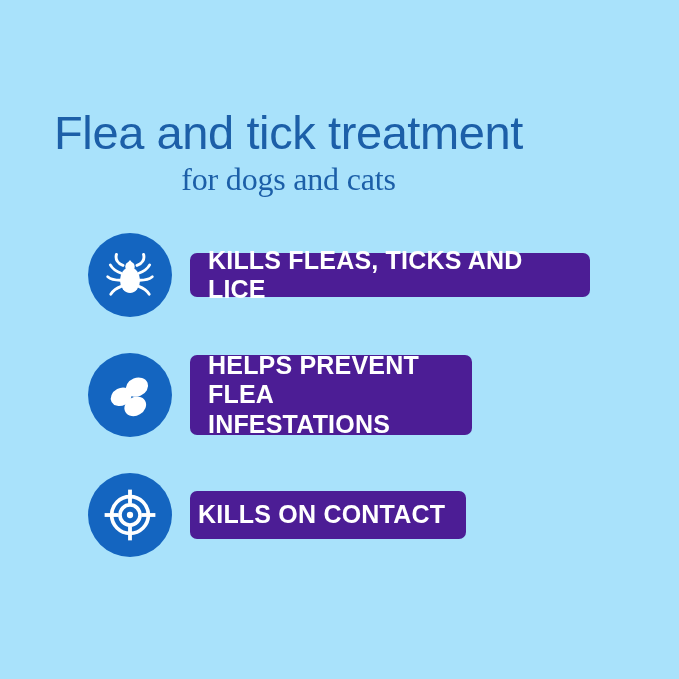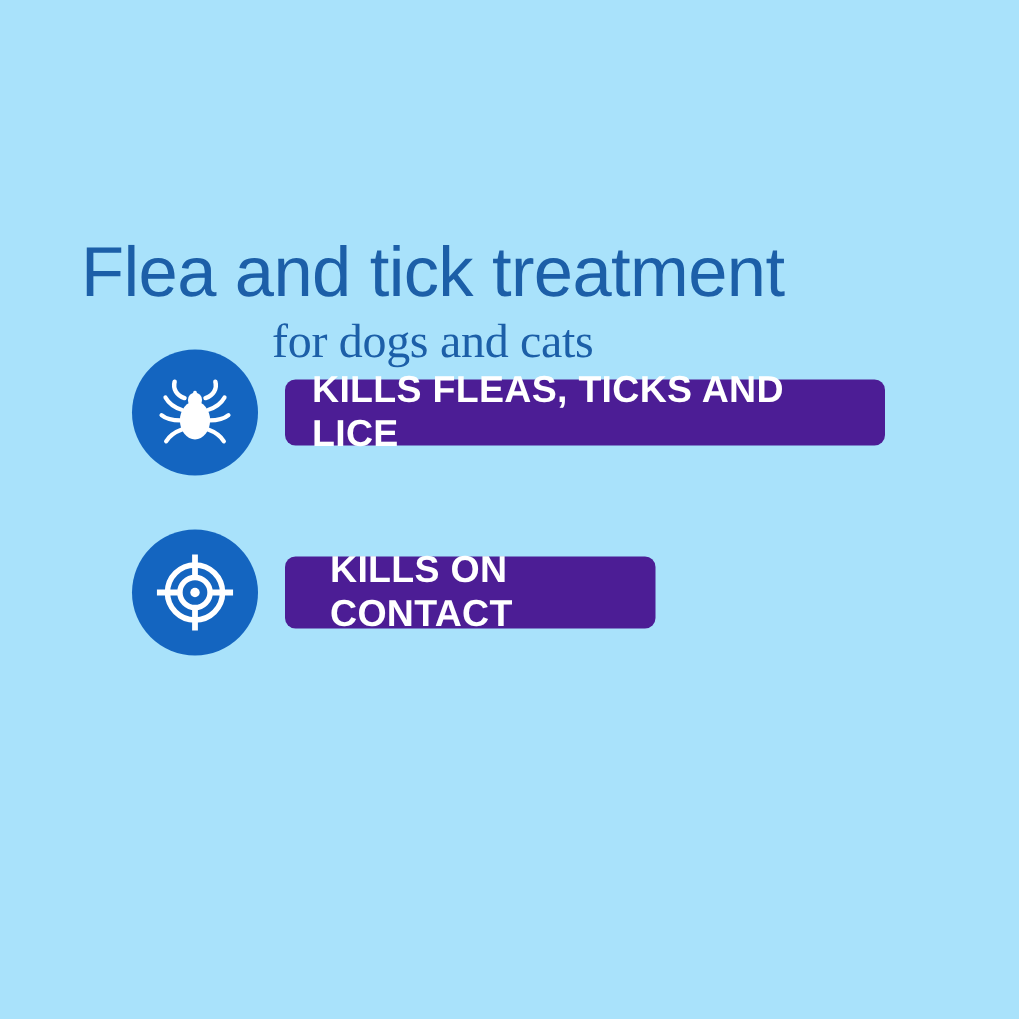--- a/index.html
+++ b/index.html
@@ -22,21 +22,20 @@
     box-sizing: border-box;
   }
 
   
   .heading-block {
     position: absolute;
     left: 0;
     top: 108px;
     width: 577px;
     text-align: center;
-    margin-top: 48px;
   }
   .headline {
     margin: 0;
     color: #1c5fa8;
     font-family: "Liberation Sans", sans-serif;
     font-size: 47px;
     font-weight: 400;
     letter-spacing: -0.4px;
     line-height: 1.06;
     white-space: nowrap;
@@ -103,23 +102,23 @@
     width: 400px;
     height: 44px;
     padding: 0 18px;
   }
   .bar-2 {
     width: 282px;
     height: 80px;
     padding: 0 18px;
   }
   .bar-3 {
-    width: 247px;
+    width: 276px;
     height: 48px;
-    padding: 0 30px;
+    padding: 0 8px;
   }
 </style>
 </head>
 <body>
 
 <div class="poster">
 
   <div class="heading-block">
     <h1 class="headline">Flea and tick treatment</h1>
     <p class="subhead">for dogs and cats</p>
@@ -151,20 +150,37 @@
               <path d="M42 45 C47.5 47 51.5 50 54 54" stroke="#ffffff" stroke-width="3.2" stroke-linecap="round" fill="none"></path>
             </g>
           </svg>
         </span>
       </div>
       <div class="label-bar bar-1">
         <span class="bar-text">KILLS FLEAS, TICKS AND LICE</span>
       </div>
     </div>
 
+    <div class="feature-row row-2">
+      <div class="badge">
+        <span>
+          <svg width="56" height="56" viewBox="0 0 64 64" aria-hidden="true">
+            <g fill="#ffffff">
+              <ellipse cx="40" cy="23" rx="13" ry="10.5" transform="rotate(-22 40 23)"></ellipse>
+              <ellipse cx="22" cy="34" rx="12.5" ry="10" transform="rotate(-28 22 34)"></ellipse>
+              <ellipse cx="38" cy="45" rx="13" ry="10.5" transform="rotate(-30 38 45)"></ellipse>
+            </g>
+          </svg>
+        </span>
+      </div>
+      <div class="label-bar bar-2">
+        <span class="bar-text">HELPS PREVENT
+FLEA INFESTATIONS</span>
+      </div>
+    </div>
 
     <div class="feature-row row-3">
       <div class="badge">
         <span>
           <svg width="56" height="56" viewBox="0 0 64 64" aria-hidden="true">
             <g stroke="#ffffff" fill="none">
               <circle cx="32" cy="32" r="21" stroke-width="4.2"></circle>
               <circle cx="32" cy="32" r="11.5" stroke-width="4.2"></circle>
               <circle cx="32" cy="32" r="3.6" stroke-width="0" fill="#ffffff"></circle>
               <line x1="32" y1="3" x2="32" y2="19" stroke-width="4.4" stroke-linecap="butt"></line>

